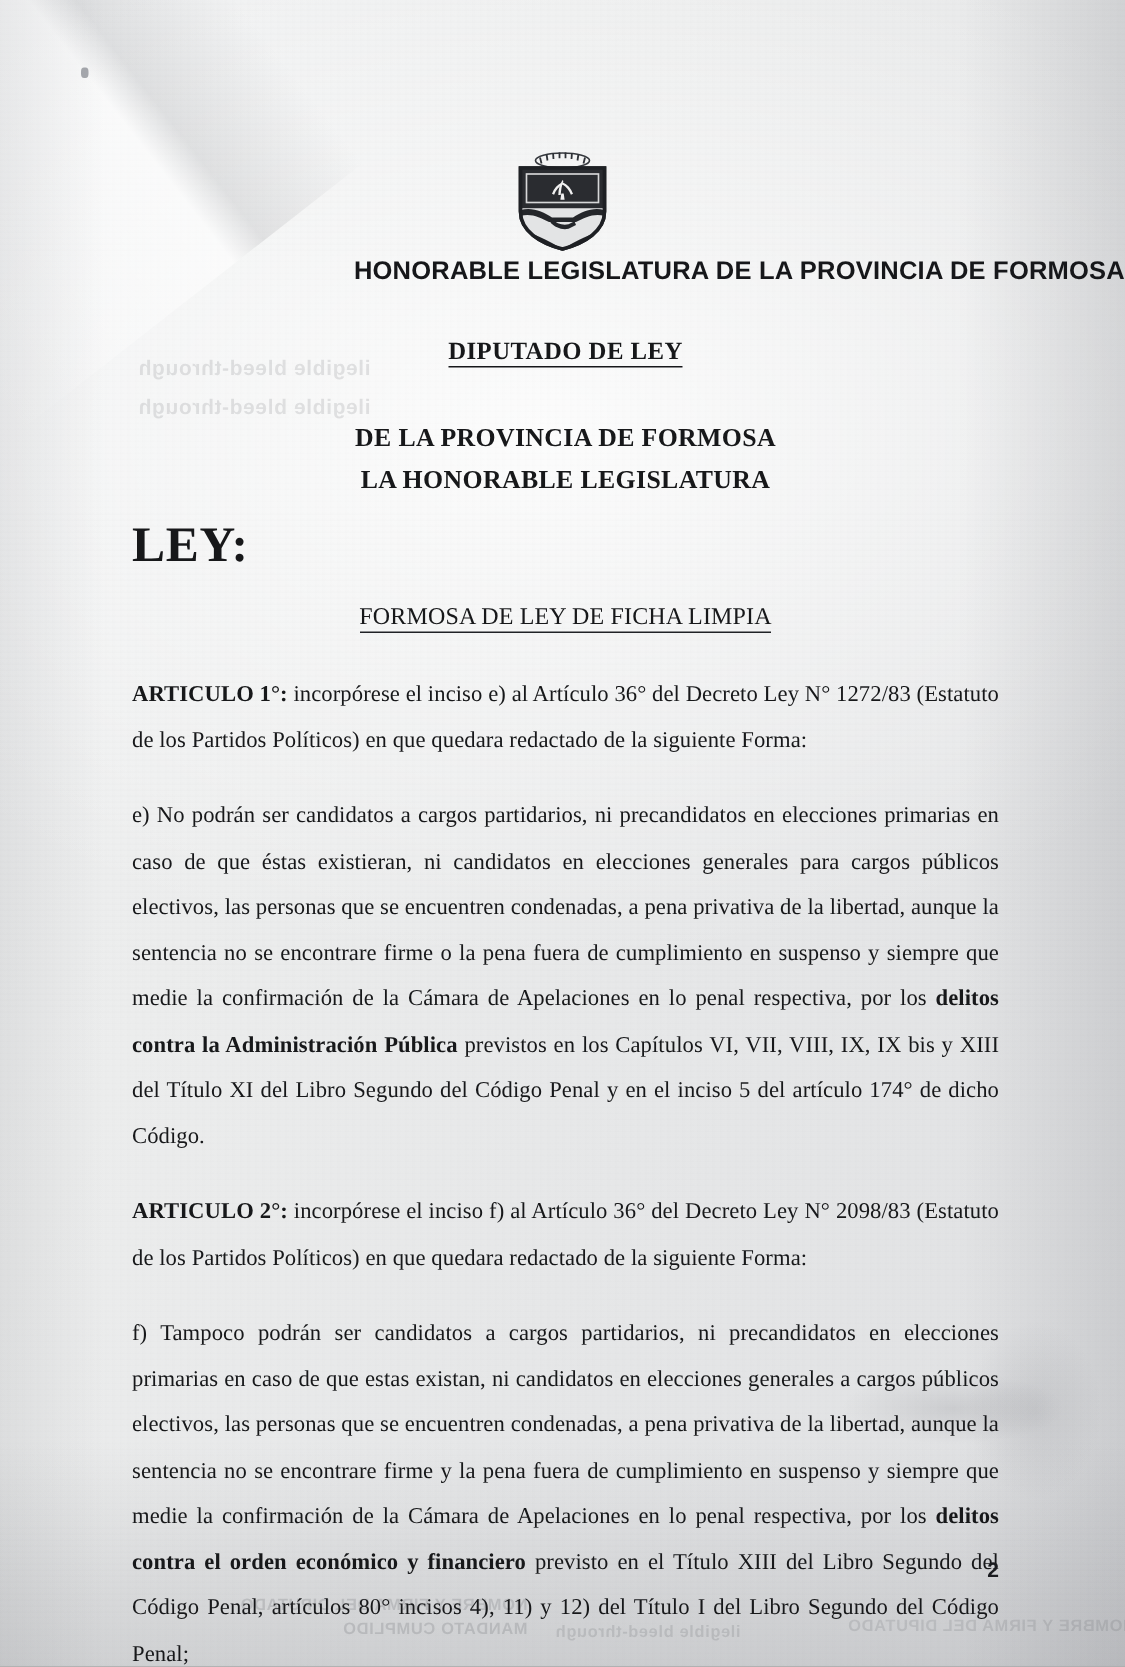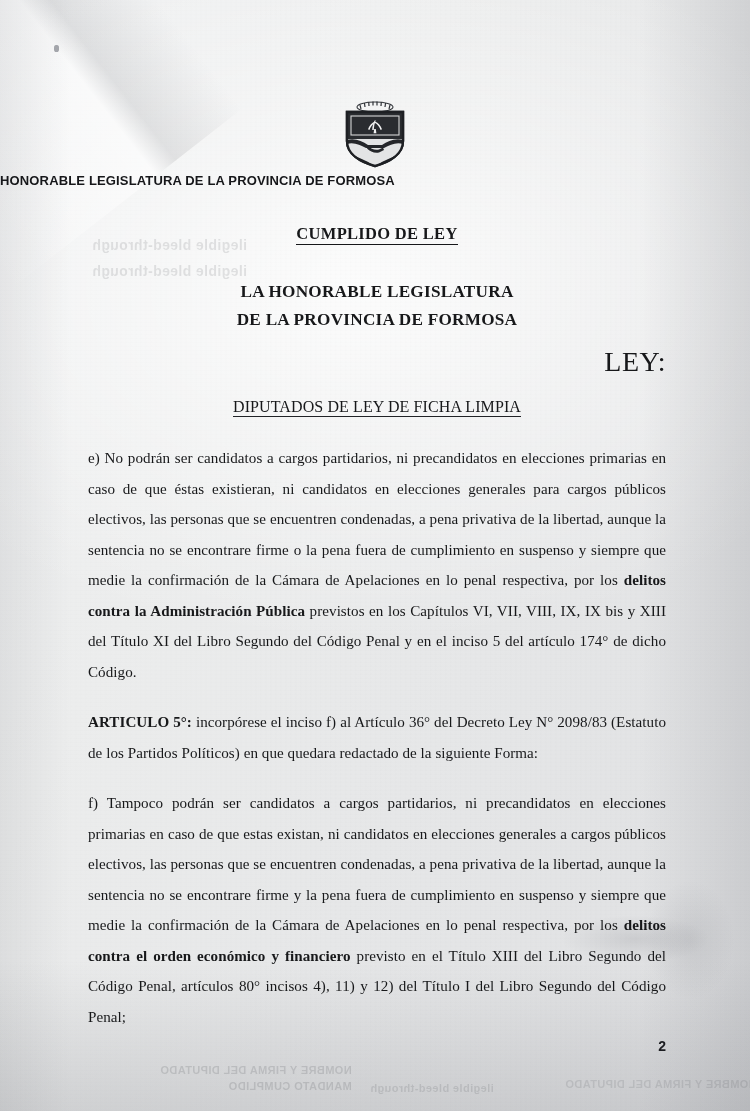--- a/index.html
+++ b/index.html
@@ -101,24 +101,24 @@
     display: flex;
     justify-content: center;
   }
   .emblem { display: block; }
 
   
   .org-header {
     position: absolute;
     left: 0; right: 0;
     top: 170px;
-    text-align: left;
+    text-align: right;
     font-family: "Liberation Sans", "DejaVu Sans", sans-serif;
     font-weight: 700;
-    font-size: 13px;
+    font-size: 17px;
     letter-spacing: .15px;
     line-height: 21px;
     color: #16171a;
   }
   .org-header div { white-space: nowrap; }
 
   
   .doc {
     position: absolute;
     left: 88px;
@@ -137,23 +137,23 @@
     padding-bottom: 1px;
   }
   .sanc {
     text-align: center;
     font-weight: 700;
     font-size: 17.2px;
     letter-spacing: .25px;
     line-height: 27.5px;
   }
   .ley-big {
-    text-align: right;
-    font-weight: 400;
-    font-size: 28px;
+    text-align: left;
+    font-weight: 700;
+    font-size: 33px;
     letter-spacing: .5px;
     margin-top: 13px;
   }
   .ttl-ficha {
     text-align: center;
     font-size: 16px;
     letter-spacing: .1px;
     margin-top: 20px;
     margin-bottom: 27px;
   }
@@ -260,34 +260,35 @@
     </svg>
   </div>
 
   <div class="org-header">
     <div>HONORABLE LEGISLATURA DE LA PROVINCIA DE FORMOSA</div>
   </div>
 
   <div class="doc">
 
     <div class="ttl-proyecto">
-      <span>CUMPLIDO DE LEY</span>
+      <span>DIPUTADO DE LEY</span>
     </div>
 
     <div class="sanc">
+      <div>DE LA PROVINCIA DE FORMOSA</div>
       <div>LA HONORABLE LEGISLATURA</div>
-      <div>DE LA PROVINCIA DE FORMOSA</div>
     </div>
     <div class="ley-big">LEY:</div>
 
     <div class="ttl-ficha">
-      <span>DIPUTADOS DE LEY DE FICHA LIMPIA</span>
+      <span>FORMOSA DE LEY DE FICHA LIMPIA</span>
     </div>
 
     <div id="articles-host">
+        <p class="body"><b>ARTICULO 1°:</b><span> incorpórese el inciso e) al Artículo 36° del Decreto Ley N° 1272/83 (Estatuto de los Partidos Políticos) en que quedara redactado de la siguiente Forma:</span></p>
         <p class="body"><span>e) No podrán ser candidatos a cargos partidarios, ni precandidatos en elecciones primarias en caso de que éstas existieran, ni candidatos en elecciones generales para cargos públicos electivos, las personas que se encuentren condenadas, a pena privativa de la libertad, aunque la sentencia no se encontrare firme o la pena fuera de cumplimiento en suspenso y siempre que medie la confirmación de la Cámara de Apelaciones en lo penal respectiva, por los </span><b>delitos contra la Administración Pública</b><span> previstos en los Capítulos VI, VII, VIII, IX, IX bis y XIII del Título XI del Libro Segundo del Código Penal y en el inciso 5 del artículo 174° de dicho Código.</span></p>
-        <p class="body"><b>ARTICULO 5°:</b><span> incorpórese el inciso f) al Artículo 36° del Decreto Ley N° 2098/83 (Estatuto de los Partidos Políticos) en que quedara redactado de la siguiente Forma:</span></p>
+        <p class="body"><b>ARTICULO 2°:</b><span> incorpórese el inciso f) al Artículo 36° del Decreto Ley N° 2098/83 (Estatuto de los Partidos Políticos) en que quedara redactado de la siguiente Forma:</span></p>
         <p class="body"><span>f) Tampoco podrán ser candidatos a  cargos partidarios, ni precandidatos en elecciones primarias en caso de que estas existan, ni candidatos en elecciones generales a cargos públicos electivos, las personas que se encuentren  condenadas, a pena privativa de la libertad, aunque la sentencia no se encontrare firme y la pena fuera de cumplimiento en suspenso y siempre que medie la confirmación de la Cámara de Apelaciones en lo penal respectiva, por los </span><b>delitos contra el orden económico y financiero</b><span> previsto en el Título XIII del Libro Segundo del Código Penal, artículos 80° incisos 4), 11) y 12) del Título I del Libro Segundo del Código Penal; </span></p>
       </div>
   </div>
 
   <div class="pagenum">2</div>
 </div>
 
 </body></html>

